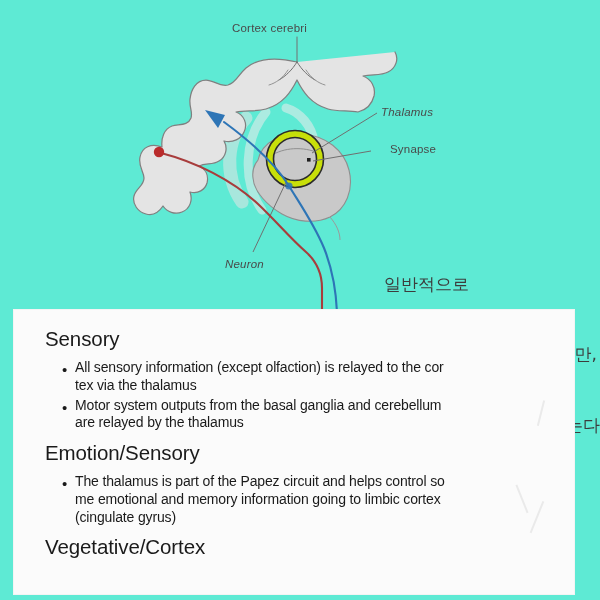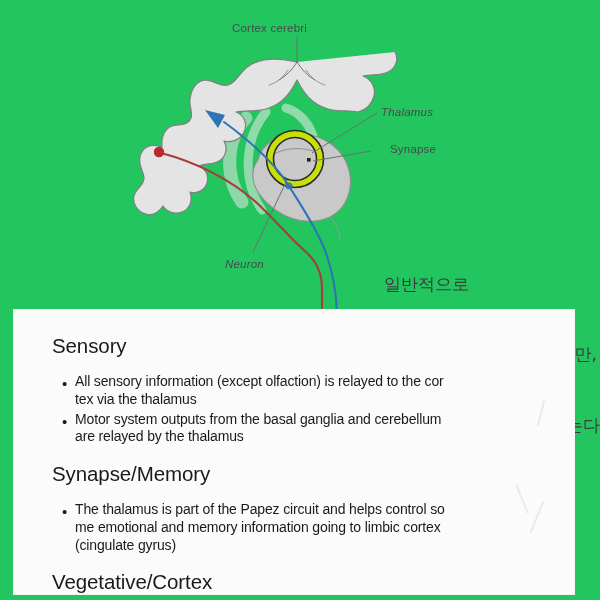--- a/index.html
+++ b/index.html
@@ -4,21 +4,21 @@
 <style>
   html, body {
     margin: 0;
     padding: 0;
     background: #ffffff;
   }
   #page {
     position: relative;
     width: 600px;
     height: 600px;
-    background: #22c55e;
+    background: #5eead4;
     font-family: "Liberation Sans", sans-serif;
     overflow: hidden;
   }
 
   
   #diagram-region {
     position: absolute;
     left: 0;
     top: 0;
     width: 600px;
@@ -74,21 +74,21 @@
   }
   #text-panel .inner {
     padding: 8px 6px 0 24px;
   }
   .sec-heading {
     font-family: "Liberation Sans", sans-serif;
     font-size: 20.5px;
     font-weight: 400;
     color: #1a1a1a;
     line-height: 1.32;
-    margin: 14px;
+    margin: 7px;
     letter-spacing: -0.1px;
   }
   .bullet-row {
     display: flex;
     align-items: flex-start;
     margin: 1px 0 2px 0;
     padding-left: 24px;
   }
   .bullet-dot {
     flex: 0 0 auto;
@@ -250,21 +250,21 @@
         <span class="bullet-text">All sensory information (except olfaction) is relayed to the cor
 tex via the thalamus</span>
       </div>
 
       <div class="bullet-row">
         <span class="bullet-dot">•</span>
         <span class="bullet-text">Motor system outputs from the basal ganglia and cerebellum
 are relayed by the thalamus</span>
       </div>
 
-      <div class="sec-heading">Synapse/Memory</div>
+      <div class="sec-heading">Emotion/Sensory</div>
       <div class="bullet-row">
         <span class="bullet-dot">•</span>
         <span class="bullet-text">The thalamus is part of the Papez circuit and helps control so
 me emotional and memory information going to limbic cortex
 (cingulate gyrus)</span>
       </div>
 
       <div class="sec-heading">Vegetative/Cortex</div>
     </div>
   </div>

